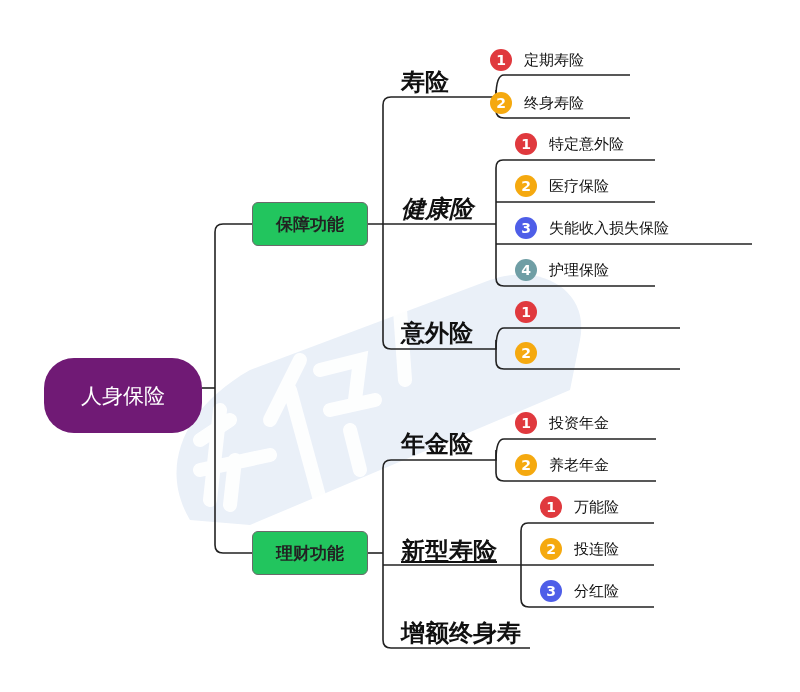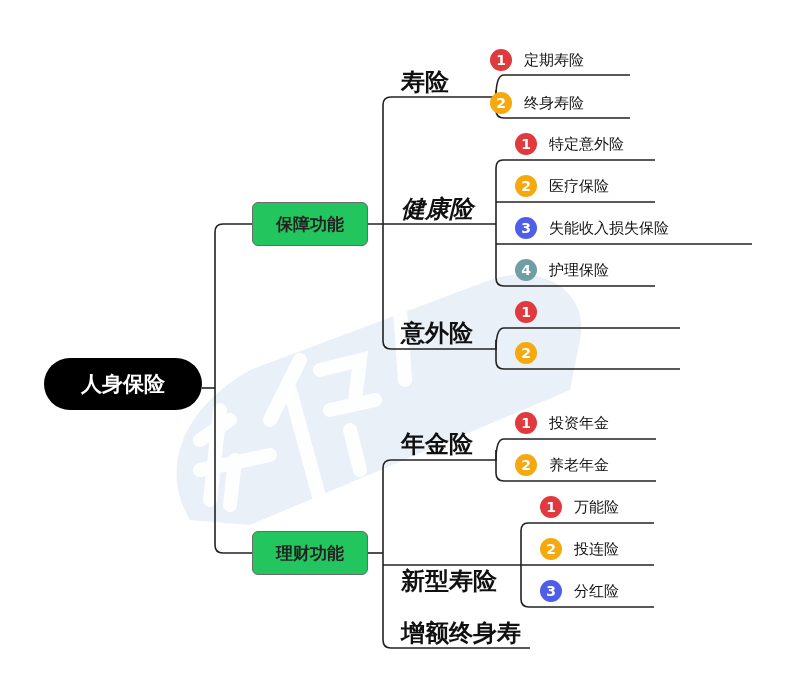--- a/index.html
+++ b/index.html
@@ -1,22 +1,22 @@
 <!DOCTYPE html>
 <html><head>
 <meta charset="utf-8">
 <style>
   html, body { margin:0; padding:0; background:#ffffff; }
   body { width:800px; height:692px; position:relative; overflow:hidden;
          font-family:"DejaVu Sans","Liberation Sans",sans-serif; color:#111; }
   .abs { position:absolute; }
   #watermark { position:absolute; left:160px; top:270px; width:440px; height:260px; }
   svg#lines { position:absolute; left:0; top:0; width:800px; height:692px; }
-  .root { left:44px; top:358px; width:158px; height:52px; border-radius:30px;
-          background:#000000; color:#fff; font-weight:bold; font-size:21px;
+  .root { left:44px; top:358px; width:158px; height:75px; border-radius:30px;
+          background:#701a75; color:#fff; font-weight:normal; font-size:21px;
           display:flex; align-items:center; justify-content:center; }
   .cat { width:116px; height:44px; border:1.5px solid #6a6a6a; border-radius:6px;
          background:#22c55e; color:#222; font-size:17px; font-weight:bold;
          display:flex; align-items:center; justify-content:center; box-sizing:border-box; }
   .sub { font-size:24px; font-weight:bold; color:#111; white-space:nowrap; line-height:26px; }
   .leaf { display:flex; align-items:center; white-space:nowrap; height:30px; }
   .badge { width:22px; height:22px; border-radius:50%; color:#fff; font-weight:bold;
            font-size:14px; display:flex; align-items:center; justify-content:center;
            margin-right:12px; flex:0 0 22px; }
   .leaf-text { font-size:15px; color:#111; }
@@ -69,21 +69,21 @@
 
 <div class="abs cat" style="left:252px;top:202px;">保障功能</div>
 
 <div class="abs cat" style="left:252px;top:531px;">理财功能</div>
 
 <div class="abs sub" style="left:401px;top:69px;">寿险</div>
 <div class="abs sub" style="left:401px;top:196px;font-style:italic;">健康险</div>
 <div class="abs sub" style="left:401px;top:320px;">意外险</div>
 
 <div class="abs sub" style="left:401px;top:431px;">年金险</div>
-<div class="abs sub" style="left:401px;top:568px;">新型寿险</div>
+<div class="abs sub" style="left:401px;top:538px;text-decoration:underline;">新型寿险</div>
 <div class="abs sub" style="left:401px;top:620px;">增额终身寿</div>
 
 <div class="abs leaf" style="left:490px;top:45px;">
   <span class="badge" style="background:#e0393e">1</span>
   <span class="leaf-text">定期寿险</span>
 </div>
 <div class="abs leaf" style="left:490px;top:88px;">
   <span class="badge" style="background:#f5a90f">2</span>
   <span class="leaf-text">终身寿险</span>
 </div>

